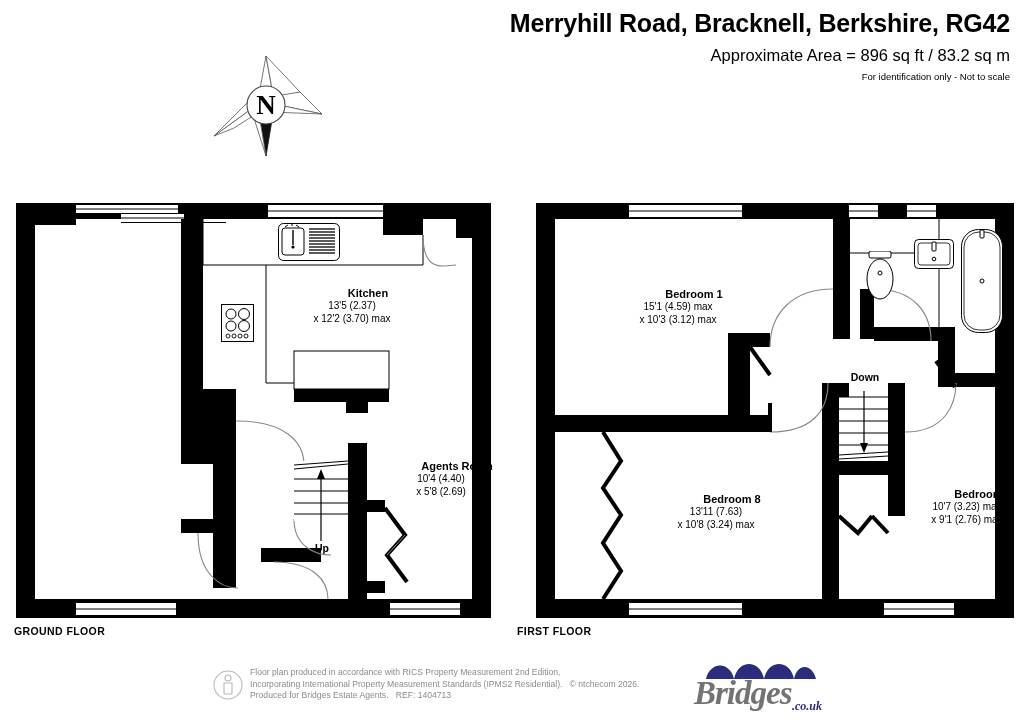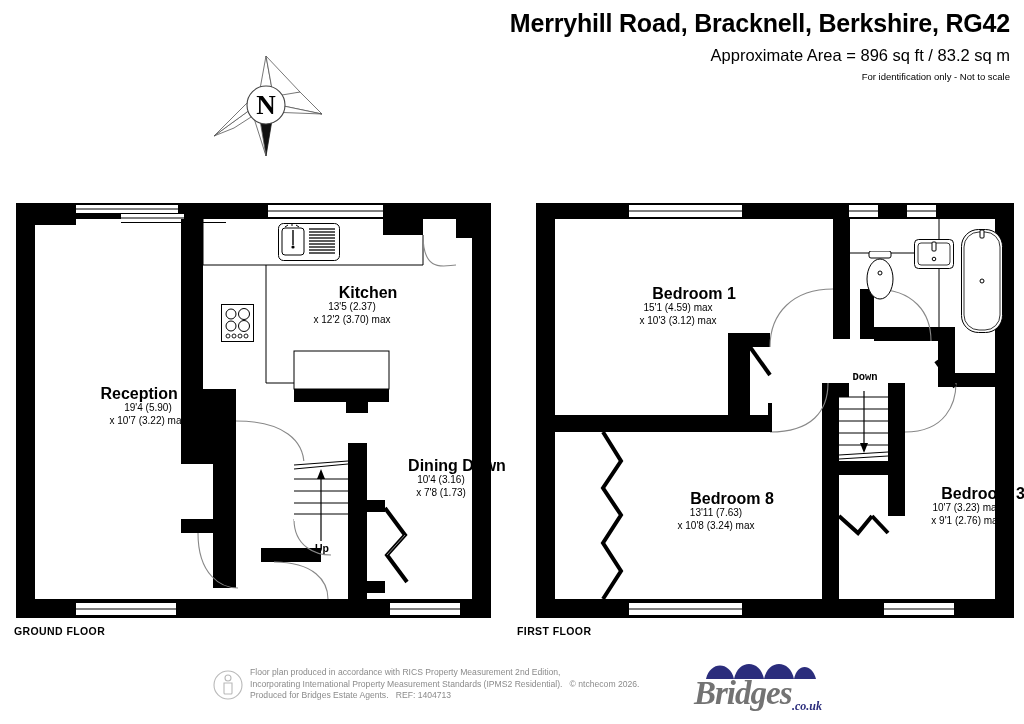--- a/index.html
+++ b/index.html
@@ -19,21 +19,21 @@
   .subtitle{font-size:16.5px;margin-top:8px;line-height:1.1;}
   .notice{font-size:9.5px;margin-top:7px;color:#000;}
 
   
   .compass{position:absolute;left:208px;top:52px;width:120px;height:110px;}
 
   
   .plan{position:absolute;}
   .wall{position:absolute;background:#000;}
   .lbl{position:absolute;text-align:center;font-size:10px;line-height:12.4px;white-space:nowrap;}
-  .lbl b{font-size:16px;font-weight:bold;padding-left:32px;}
+  .lbl b{font-size:11px;font-weight:bold;padding-left:32px;}
   .lbl .dim{font-size:10px;}
   .floorname{position:absolute;font-size:10.5px;font-weight:bold;letter-spacing:0.4px;}
 
   
   .win{position:absolute;background:#fff;border:1px solid #000;box-sizing:border-box;}
   .win.h{border-left:none;border-right:none;}
   .win.h:after{content:"";position:absolute;left:0;right:0;top:50%;height:1px;background:#000;transform:translateY(-50%);}
 
   .svgl{position:absolute;left:0;top:0;overflow:visible;}
   .fixture{position:absolute;}
@@ -166,36 +166,31 @@
         <circle cx="23" cy="10" r="5.5" fill="#fff" stroke="#000" stroke-width="1"></circle>
         <circle cx="10" cy="22" r="5" fill="#fff" stroke="#000" stroke-width="1"></circle>
         <circle cx="23" cy="22" r="5.5" fill="#fff" stroke="#000" stroke-width="1"></circle>
         <circle cx="7" cy="32" r="2" fill="#fff" stroke="#000" stroke-width="0.9"></circle>
         <circle cx="13" cy="32" r="2" fill="#fff" stroke="#000" stroke-width="0.9"></circle>
         <circle cx="19" cy="32" r="2" fill="#fff" stroke="#000" stroke-width="0.9"></circle>
         <circle cx="25" cy="32" r="2" fill="#fff" stroke="#000" stroke-width="0.9"></circle>
       </svg>
     </div>
 
-    <div class="lbl" style="left:42px;top:185px;width:180px;">
-      <b>Reception Room</b><br>
-      <span class="dim">19'4 (5.90)</span><br>
-      <span class="dim">x 10'7 (3.22) max</span>
-    </div>
 
     <div class="lbl" style="left:251px;top:84px;width:170px;">
       <b>Kitchen</b><br>
       <span class="dim">13'5 (2.37)</span><br>
       <span class="dim">x 12'2 (3.70) max</span>
     </div>
 
     <div class="lbl" style="left:345px;top:257px;width:160px;">
-      <b>Dining Down</b><br>
-      <span class="dim">10'4 (3.16)</span><br>
-      <span class="dim">x 7'8 (1.73)</span>
+      <b>Agents Room</b><br>
+      <span class="dim">10'4 (4.40)</span><br>
+      <span class="dim">x 5'8 (2.69)</span>
     </div>
 
     <div class="lbl" style="left:288px;top:339px;width:36px;font-weight:bold;font-size:10.5px;">Up</div>
   </div>
 
   <div class="floorname" style="left:14px;top:625px;">GROUND FLOOR</div>
 
   <div class="plan" style="left:536px;top:203px;width:490px;height:469px;">
 
     <div class="wall" style="left:0;top:0;width:19px;height:415px;"></div>
@@ -302,21 +297,21 @@
       <span class="dim">13'11 (7.63)</span><br>
       <span class="dim">x 10'8 (3.24) max</span>
     </div>
 
     <div class="lbl" style="left:366px;top:285px;width:130px;">
       <b>Bedroom 3</b><br>
       <span class="dim">10'7 (3.23) max</span><br>
       <span class="dim">x 9'1 (2.76) max</span>
     </div>
 
-    <div class="lbl" style="left:306px;top:168px;width:46px;font-weight:bold;font-size:10.5px;font-family:Liberation Mono, monospace;">Down</div>
+    <div class="lbl" style="left:306px;top:168px;width:46px;font-weight:bold;font-size:10.5px;">Down</div>
   </div>
 
   <div class="floorname" style="left:517px;top:625px;">FIRST FLOOR</div>
 
   <div class="info-icon">
     <svg width="30" height="32" viewBox="0 0 30 32">
       <circle cx="15" cy="16" r="14" fill="#fff" stroke="#b9b9b9" stroke-width="1.1"></circle>
       <circle cx="15" cy="9" r="3" fill="#fff" stroke="#b9b9b9" stroke-width="1.1"></circle>
       <path d="M11,14 h8 v10 a1,1 0 0 1 -1,1 h-6 a1,1 0 0 1 -1,-1 z" fill="#fff" stroke="#b9b9b9" stroke-width="1.1"></path>
     </svg>

